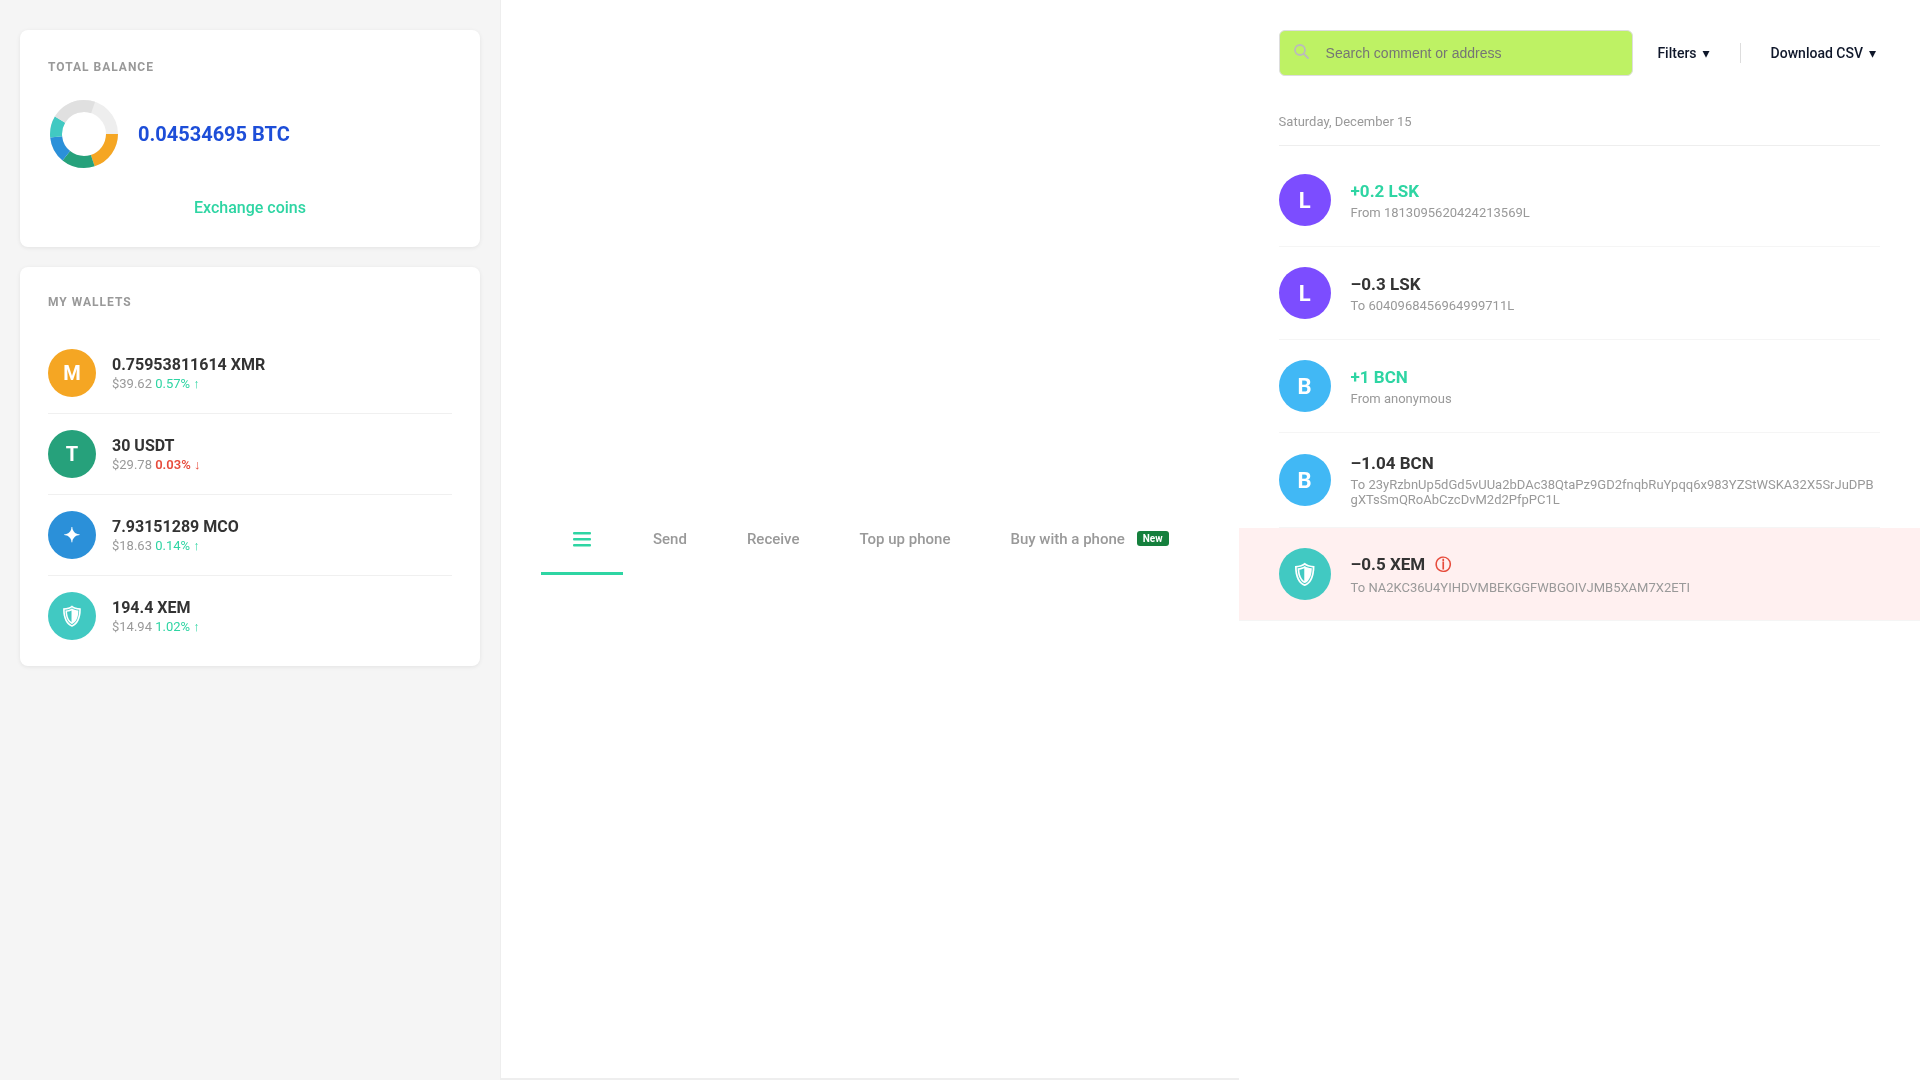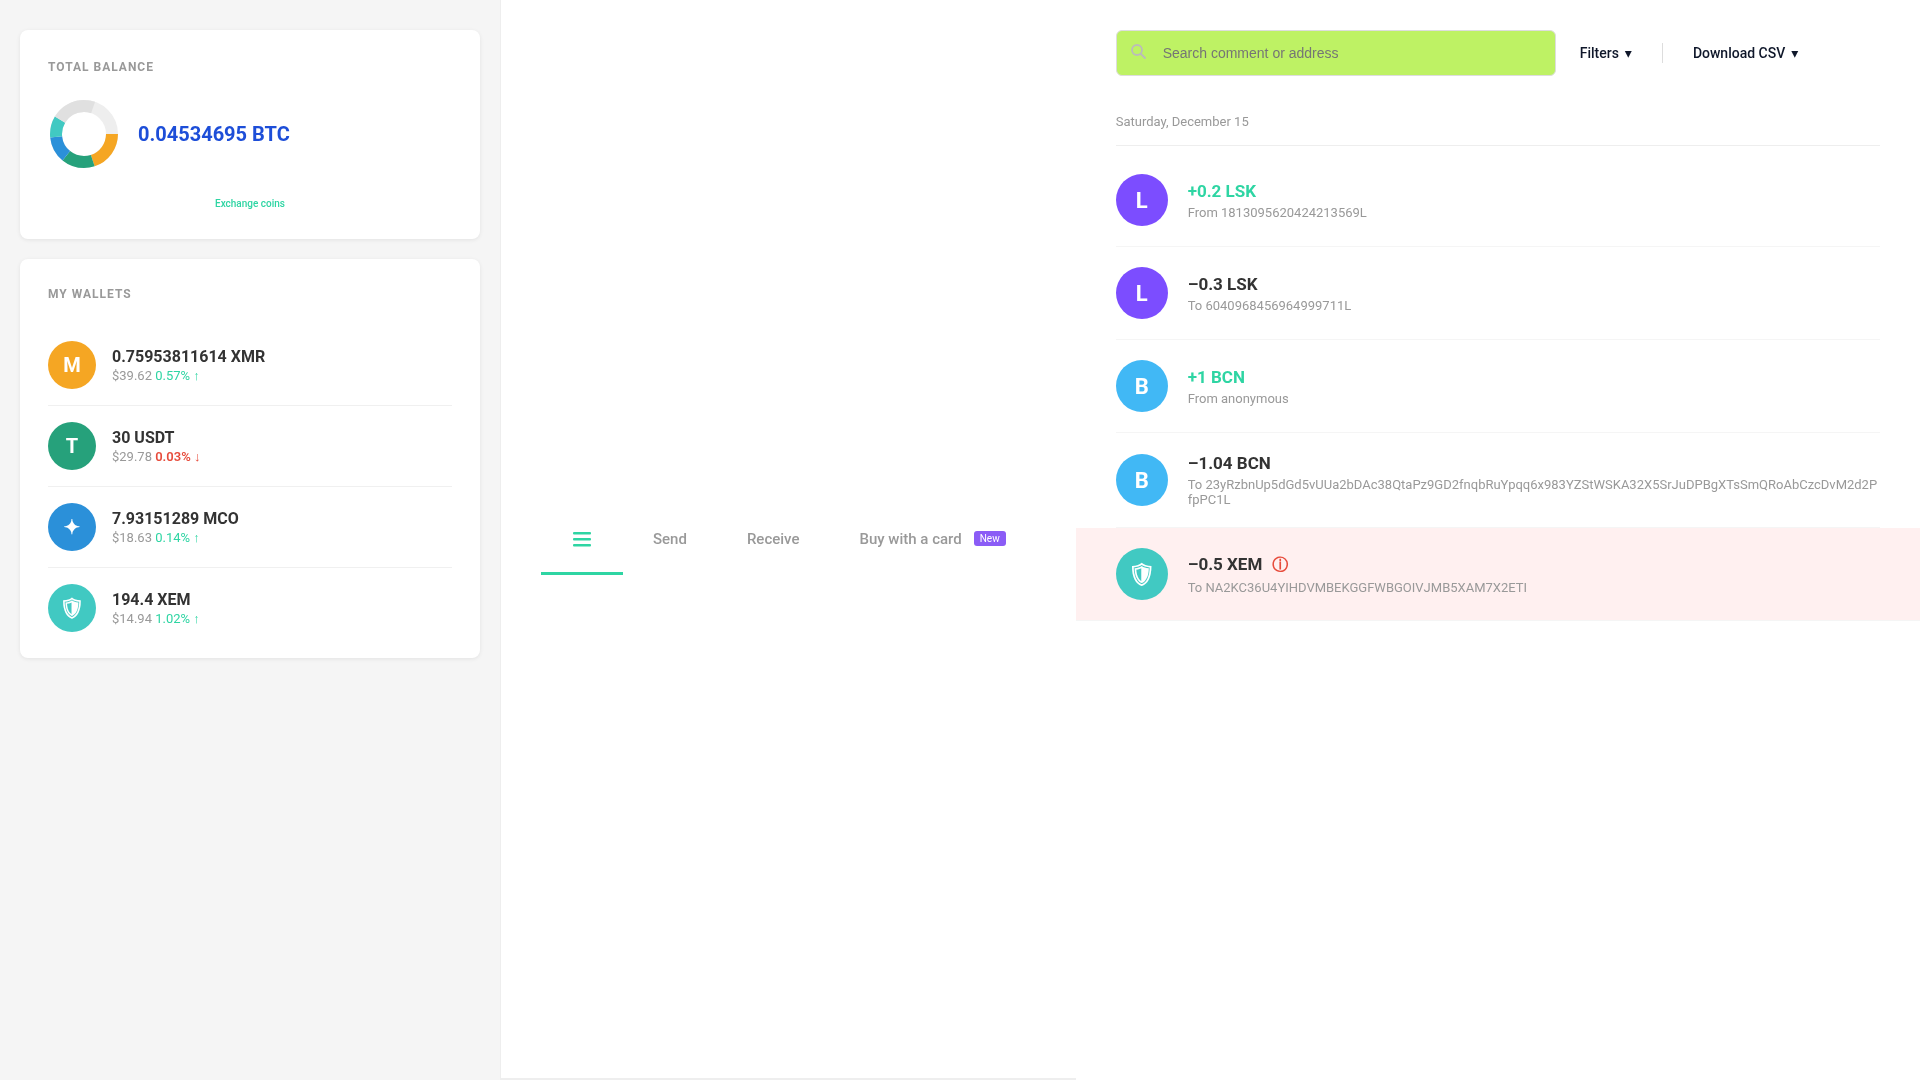--- a/index.html
+++ b/index.html
@@ -52,21 +52,21 @@
     .balance-amount {
       font-size: 20px;
       font-weight: 700;
       color: #1d4ed8;
     }
 
     .exchange-link {
       display: block;
       text-align: center;
       color: #2ed5a3;
-      font-size: 10px;
+      font-size: 16px;
       font-weight: 500;
       cursor: pointer;
       text-decoration: none;
     }
 
     .wallets-card {
       background: #fff;
       border-radius: 8px;
       padding: 28px 28px 10px;
       box-shadow: 0 1px 4px rgba(0,0,0,0.08);
@@ -142,24 +142,24 @@
     .tab-item.active {
       color: #2ed5a3;
       border-bottom-color: #2ed5a3;
     }
 
     .tab-icon {
       font-size: 18px;
     }
 
     .badge-new {
-      background: #8b5cf6;
+      background: #15803d;
       color: #fff;
       font-size: 10px;
-      font-weight: 400;
+      font-weight: 700;
       padding: 2px 6px;
       border-radius: 3px;
       margin-left: 4px;
     }
 
     
     .content-area {
       flex: 1;
       padding: 30px 40px;
       overflow-y: auto;
@@ -342,21 +342,24 @@
         </svg>
       </span>
     </div>
     <div class="tab-item">
       <span>Send</span>
     </div>
     <div class="tab-item">
       <span>Receive</span>
     </div>
     <div class="tab-item">
-      <span>Buy with a card</span>
+      <span>Top up phone</span>
+    </div>
+    <div class="tab-item">
+      <span>Buy with a phone</span>
       <span class="badge-new">New</span>
     </div>
   </div>
 
   <div class="content-area">
 
     <div class="search-filter-row">
       <div class="search-box">
         <span class="search-icon-wrapper">
           <svg width="16" height="16" viewBox="0 0 16 16" fill="none">

